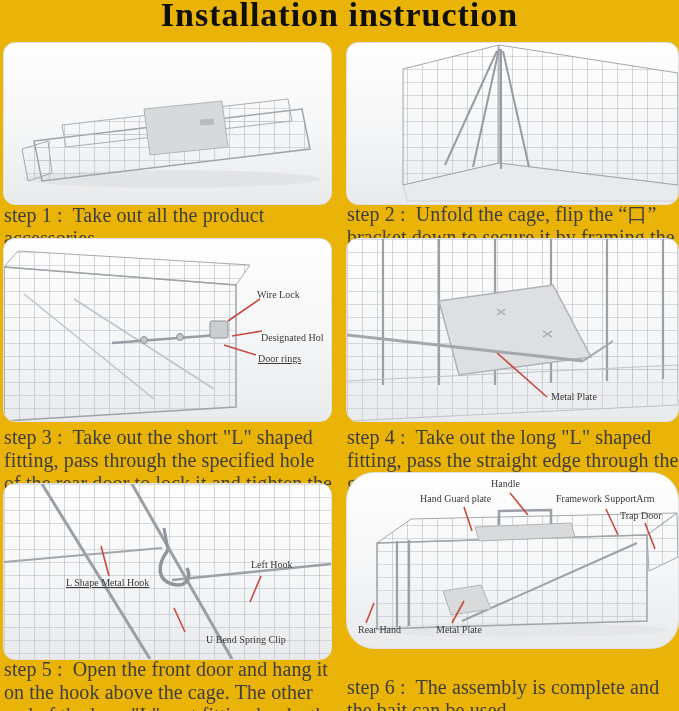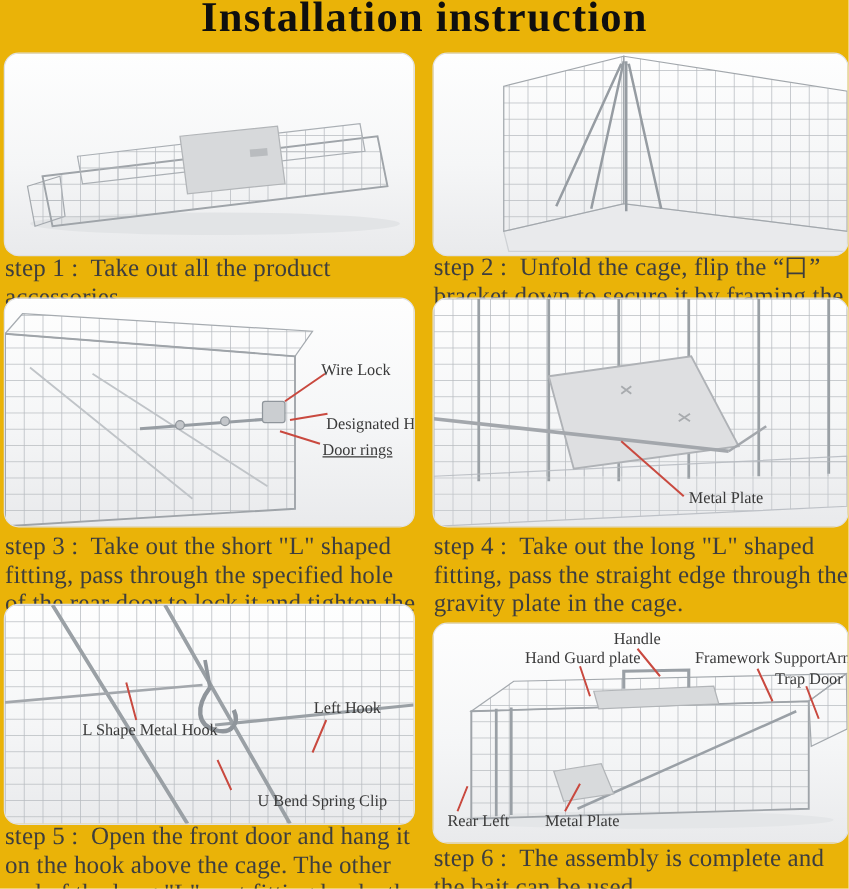--- a/index.html
+++ b/index.html
@@ -4,21 +4,21 @@
 <style>
   html,body{margin:0;padding:0;background:#fff;}
   .page{position:relative;width:679px;height:711px;background:#eab308;overflow:hidden;
         font-family:"Liberation Serif", serif;}
   .title{position:absolute;left:0;top:-4px;width:679px;margin:0;text-align:center;
          font-size:34px;font-weight:700;letter-spacing:1px;color:#0f0f0f;
          font-family:"Liberation Serif", serif;}
   .panel{position:absolute;border:1px solid #e0e1e3;border-radius:12px;overflow:hidden;
          background:linear-gradient(180deg,#fefefe 0%,#f5f6f7 55%,#e9eaec 100%);}
   .panel svg{position:absolute;left:0;top:0;}
-  .lbl{position:absolute;white-space:nowrap;font-size:13px;line-height:1.1;color:#3a3a3a;}
+  .lbl{position:absolute;white-space:nowrap;font-size:10px;line-height:1.1;color:#3a3a3a;}
   .caption{position:absolute;margin:0;font-size:20px;line-height:1.16;color:#3e3e3e;
            white-space:pre-wrap;letter-spacing:0.1px;}
 </style>
 </head>
 <body>
 
 <div class="page">
 
   <h1 class="title">Installation instruction</h1>
 
@@ -104,27 +104,27 @@
           </pattern>
         </defs>
       <rect width="327" height="175" fill="url(#g5)"></rect>
       <path d="M38,0 L146,175 M128,0 L228,175" stroke="#9aa0a5" stroke-width="3" fill="none"></path>
       <path d="M0,78 L158,64" stroke="#a3a7ac" stroke-width="2.2" fill="none"></path>
       <path d="M168,96 L327,80" stroke="#9aa0a5" stroke-width="2.6" fill="none"></path>
       <path d="M164,66 l-4,-22" stroke="#8f959b" stroke-width="3" fill="none"></path>
       <path d="M164,66 c-12,16 -10,30 4,34 c13,4 20,-5 15,-16" fill="none" stroke="#8f959b" stroke-width="3.5"></path>
       <path d="M97,62 L105,92 M257,92 L246,118 M170,124 L181,148" stroke="#c9493f" stroke-width="1.6" fill="none"></path>
     </svg>
-    <span class="lbl" style="left:62px;top:93px;">L Shape Metal Hook</span>
+    <span class="lbl" style="left:62px;top:93px;text-decoration:underline;">L Shape Metal Hook</span>
     <span class="lbl" style="left:247px;top:75px;">Left Hook</span>
     <span class="lbl" style="left:202px;top:150px;">U Bend Spring Clip</span>
   </div>
   <p class="caption" style="left:4px;top:658px;width:332px;">step 5 :  Open the front door and hang it on the hook above the cage. The other end of the long "L" part fitting hooks the outside hook of the front door.</p>
 
-  <div class="panel" style="left:346px;top:498px;width:331px;height:175px;">
+  <div class="panel" style="left:346px;top:472px;width:331px;height:175px;border-radius:28px;">
     <svg width="331" height="175" viewBox="0 0 331 175">
       <defs>
           <pattern id="g6" width="15" height="13" patternUnits="userSpaceOnUse">
         <path d="M0 0H15M0 0V13" stroke="#b7bbc0" stroke-width="1.2" fill="none"></path>
           </pattern>
         </defs>
       <ellipse cx="168" cy="157" rx="152" ry="7" fill="#e4e6e8"></ellipse>
       <polygon points="30,70 64,46 330,40 300,62" fill="url(#g6)" stroke="#a4a9ae"></polygon>
       <polygon points="30,70 300,62 300,148 30,156" fill="url(#g6)" stroke="#9fa4a9" stroke-width="1.5"></polygon>
       <polygon points="300,62 330,40 331,84 302,98" fill="url(#g6)" stroke="#a4a9ae"></polygon>
@@ -132,18 +132,18 @@
       <path d="M152,52 l0,-14 l52,-1 l0,14" fill="none" stroke="#9aa0a6" stroke-width="2.5"></path>
       <line x1="115" y1="148" x2="290" y2="70" stroke="#9aa0a6" stroke-width="2"></line>
       <path d="M50,68 V154 M62,67 V153" stroke="#9aa0a6" stroke-width="2.2" fill="none"></path>
       <polygon points="96,118 134,112 144,136 104,142" fill="#d8dadc" stroke="#b2b5b8"></polygon>
       <path d="M163,20 L181,42 M117,34 L125,58 M259,36 L271,62 M298,50 L308,76 M27,130 L19,150 M117,128 L105,150" stroke="#c9493f" stroke-width="1.6" fill="none"></path>
     </svg>
     <span class="lbl" style="left:144px;top:5px;">Handle</span>
     <span class="lbl" style="left:73px;top:20px;">Hand Guard plate</span>
     <span class="lbl" style="left:209px;top:20px;">Framework SupportArm</span>
     <span class="lbl" style="left:273px;top:37px;">Trap Door</span>
-    <span class="lbl" style="left:11px;top:151px;">Rear Left</span>
+    <span class="lbl" style="left:11px;top:151px;">Rear Hand</span>
     <span class="lbl" style="left:89px;top:151px;">Metal Plate</span>
   </div>
   <p class="caption" style="left:347px;top:676px;width:332px;font-family:Liberation Serif, serif;">step 6 :  The assembly is complete and the bait can be used.</p>
 
 </div>
 
 </body></html>

